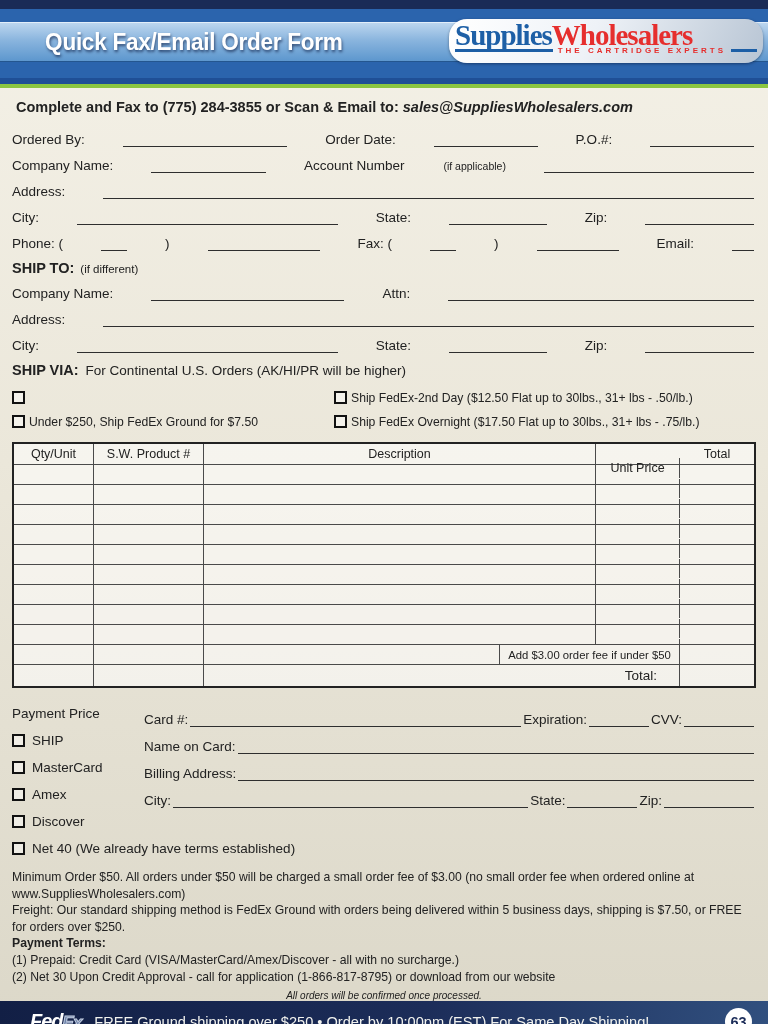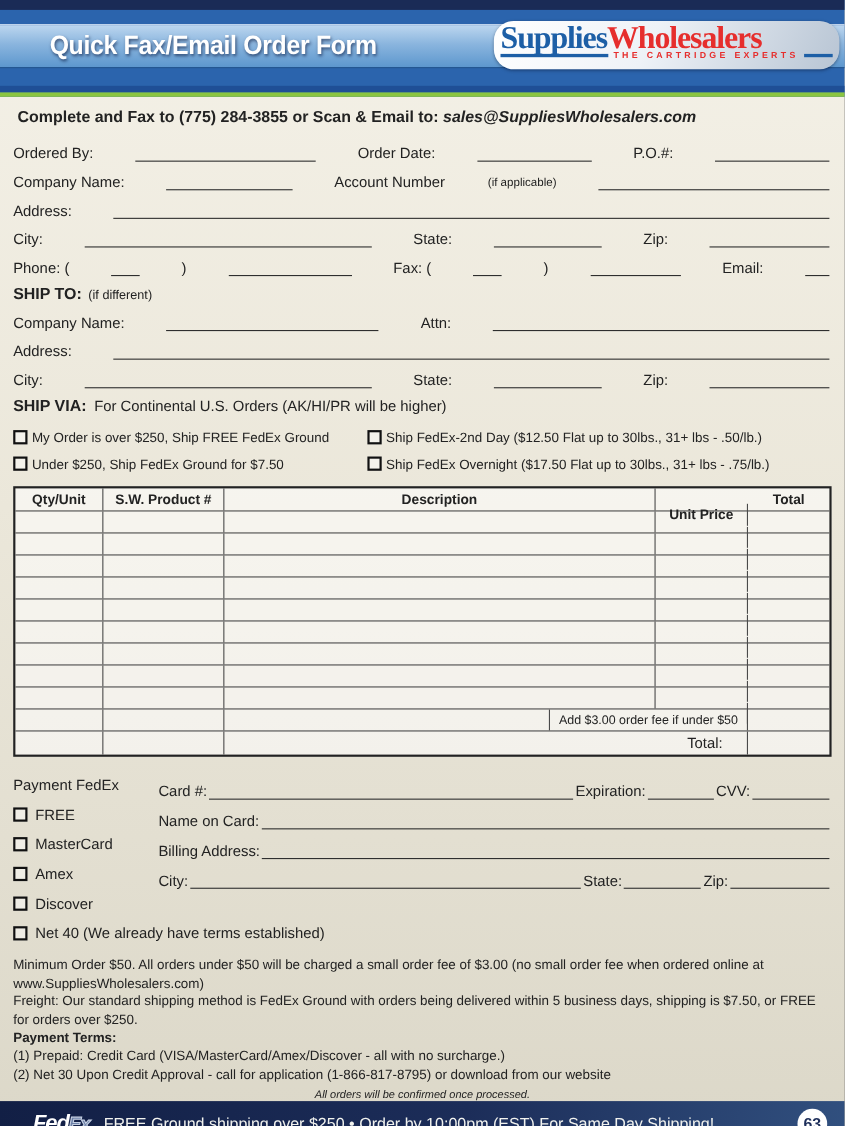--- a/index.html
+++ b/index.html
@@ -46,21 +46,21 @@
   .sec-sub { font-size:13.5px; margin-left:7px; }
   .sec-note { font-size:11.5px; margin-left:6px; }
 
   .via-grid { display:grid; grid-template-columns:322px 1fr; row-gap:10px; margin-top:9px; }
   .opt { display:flex; align-items:flex-start; font-size:12.2px; line-height:14px; }
   .cb { width:13px; height:13px; border:2px solid #111; background:rgba(255,255,255,.45); flex:0 0 13px; margin-right:4px; }
 
   
   .otable { margin-top:13px; border:2px solid #222; background:rgba(255,255,255,.55); }
   .trow { display:flex; height:20px; border-bottom:1px solid #4a4a4a; }
-  .trow.head { height:21px; font-weight:bold; font-size:12.5px; }
+  .trow.head { height:21px; font-weight:normal; font-size:12.5px; }
   .trow.last { border-bottom:none; height:21px; }
   .tc { border-right:1px solid #4a4a4a; height:100%; }
   .tc:last-child { border-right:none; }
   .c1 { flex:0 0 80px; } .c2 { flex:0 0 110px; } .c3 { flex:1 1 0; } .c4 { flex:0 0 84px;margin-top:14px; } .c5 { flex:0 0 74px; }
   .head .tc { display:flex; align-items:center; justify-content:center; }
   .cfee-left { flex:1 1 0; }
   .cfee { flex:0 0 180px; font-size:11.3px; display:flex; align-items:center; justify-content:center; white-space:nowrap; }
   .ctotal { flex:1 1 0; font-size:13.5px; display:flex; align-items:center; justify-content:flex-end; padding-right:22px; }
 
   
@@ -183,21 +183,20 @@
       <span class="ln"></span>
     </div>
 
     <div class="sec-head">
       <span class="sec-title">SHIP VIA:</span>
       <span class="sec-sub">For Continental U.S. Orders (AK/HI/PR will be higher)</span>
     </div>
     <div class="via-grid">
       <div class="opt">
         <span class="cb"></span>
-        <span>My Order is over $250, Ship FREE FedEx Ground</span>
       </div>
       <div class="opt">
         <span class="cb"></span>
         <span>Ship FedEx-2nd Day ($12.50 Flat up to 30lbs., 31+ lbs - .50/lb.)</span>
       </div>
       <div class="opt">
         <span class="cb"></span>
         <span>Under $250, Ship FedEx Ground for $7.50</span>
       </div>
       <div class="opt">
@@ -290,33 +289,33 @@
         <div class="tc c1"></div>
         <div class="tc c2"></div>
         <div class="tc ctotal">Total:</div>
         <div class="tc c5"></div>
       </div>
     </div>
 
     <div class="pay">
       <div class="pay-row">
         <div class="pay-left">
-          <span class="pay-type-label">Payment FedEx</span>
+          <span class="pay-type-label">Payment Price</span>
         </div>
         <span class="lb">Card #:</span>
         <span class="ln"></span>
         <span class="lb">Expiration:</span>
         <span class="ln w60"></span>
         <span class="lb">CVV:</span>
         <span class="ln w70"></span>
       </div>
       <div class="pay-row">
         <div class="pay-left">
           <span class="cb"></span>
-          <span class="pm-label">FREE</span>
+          <span class="pm-label">SHIP</span>
         </div>
         <span class="lb">Name on Card:</span>
         <span class="ln"></span>
       </div>
       <div class="pay-row">
         <div class="pay-left">
           <span class="cb"></span>
           <span class="pm-label">MasterCard</span>
         </div>
         <span class="lb">Billing Address:</span>

